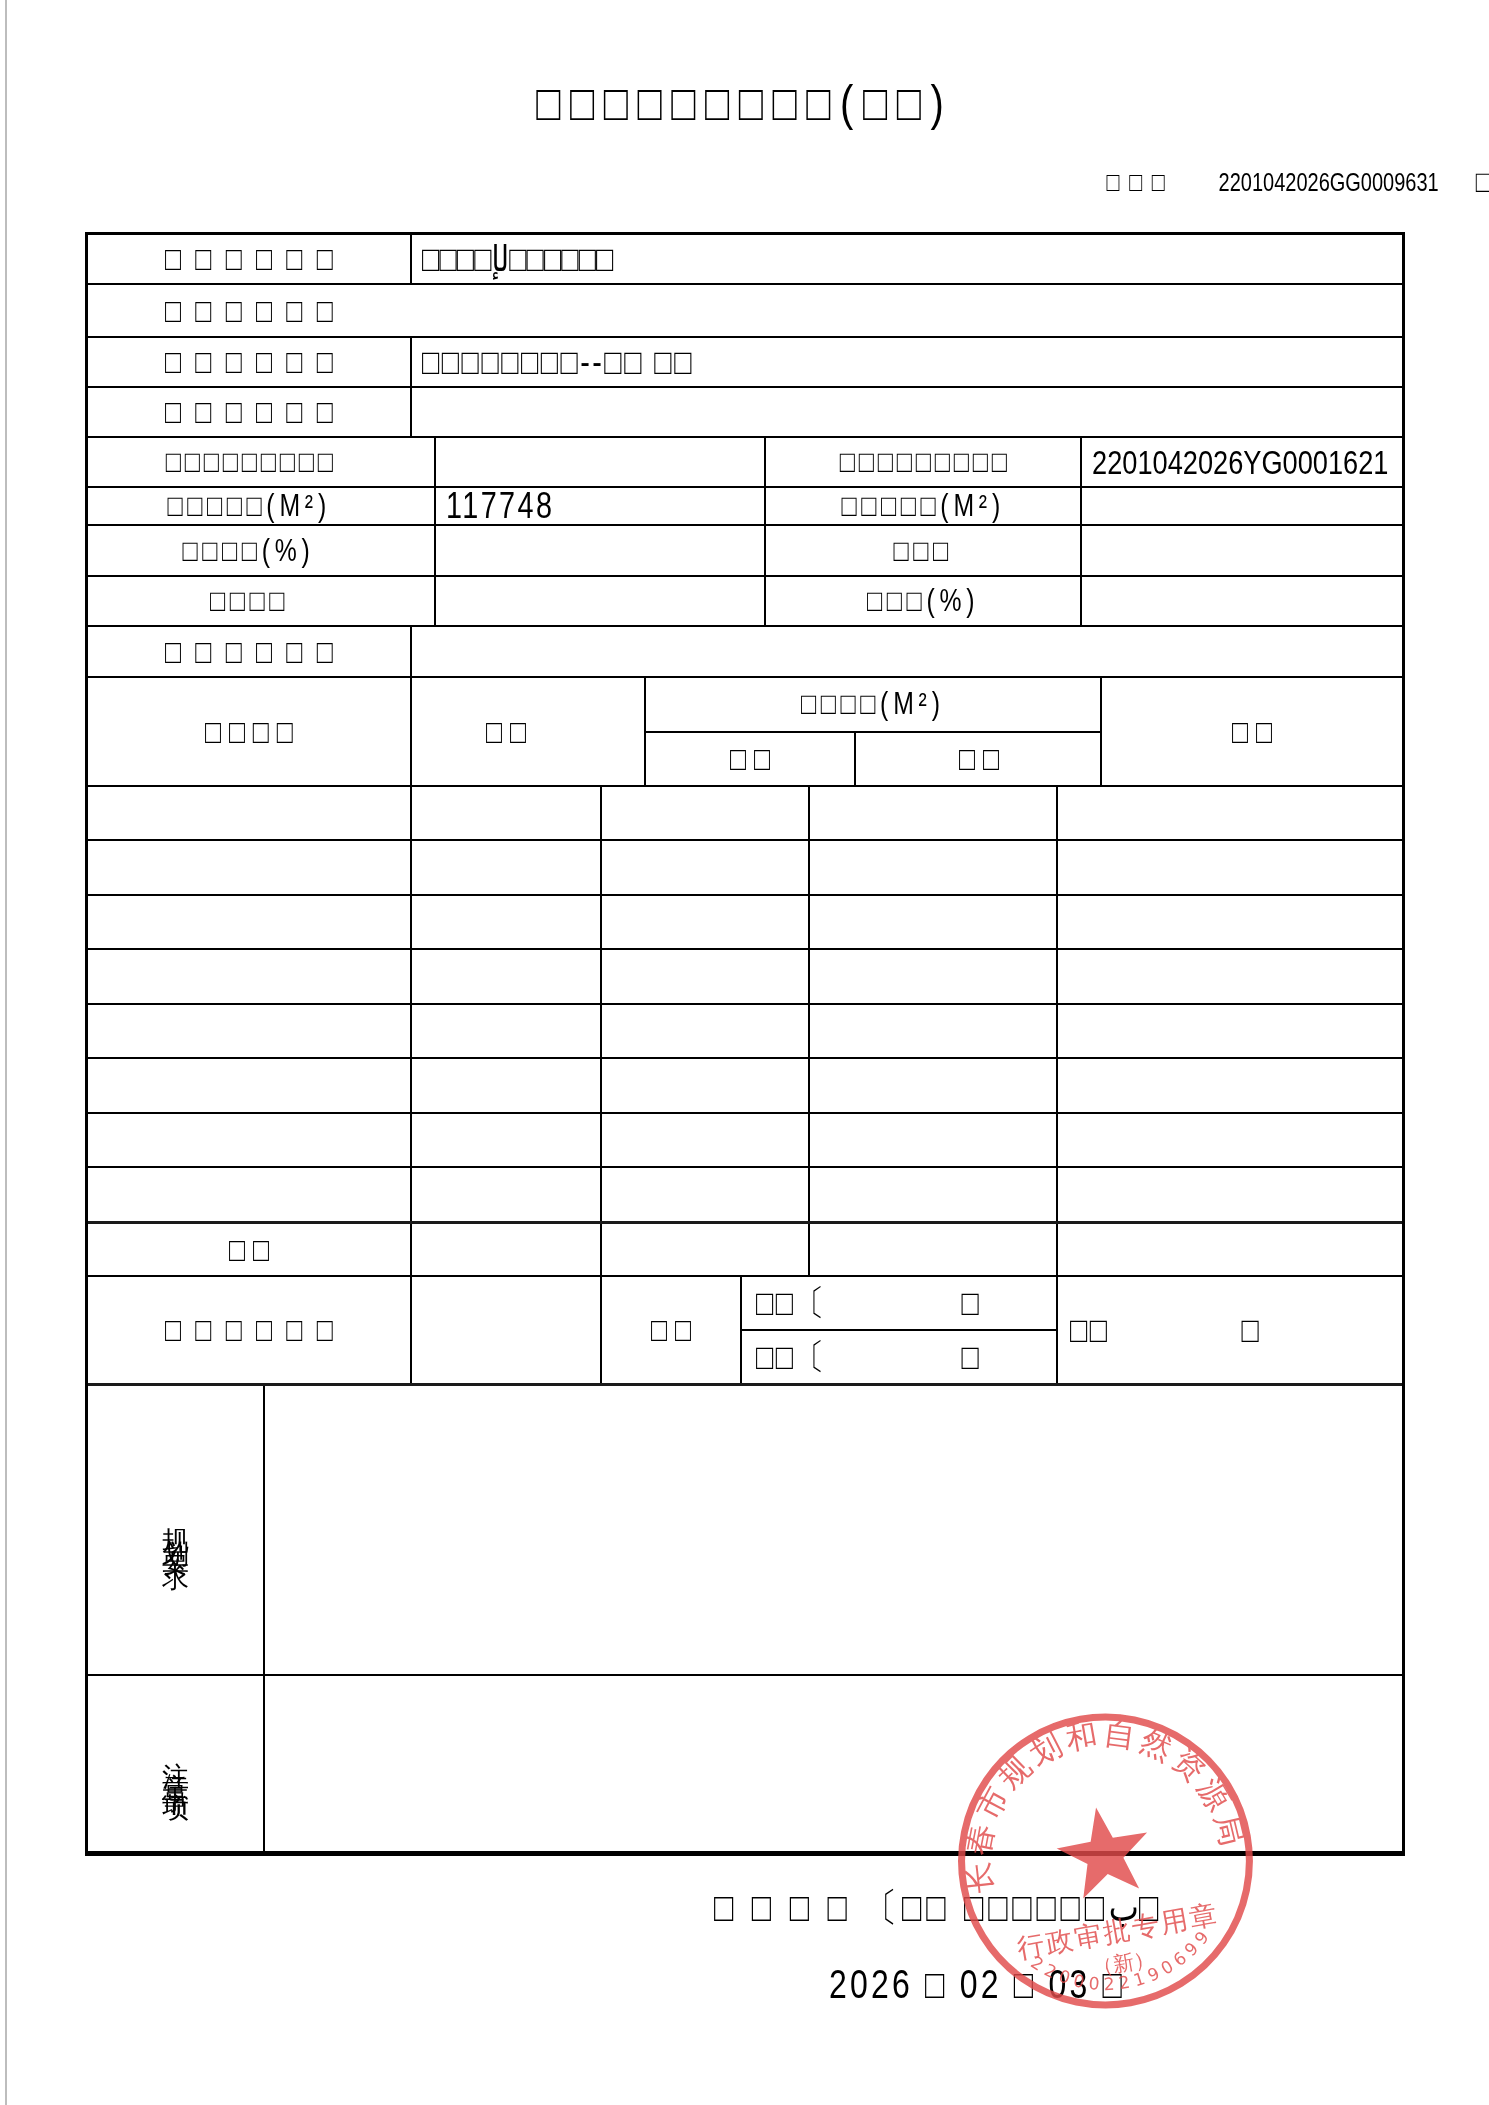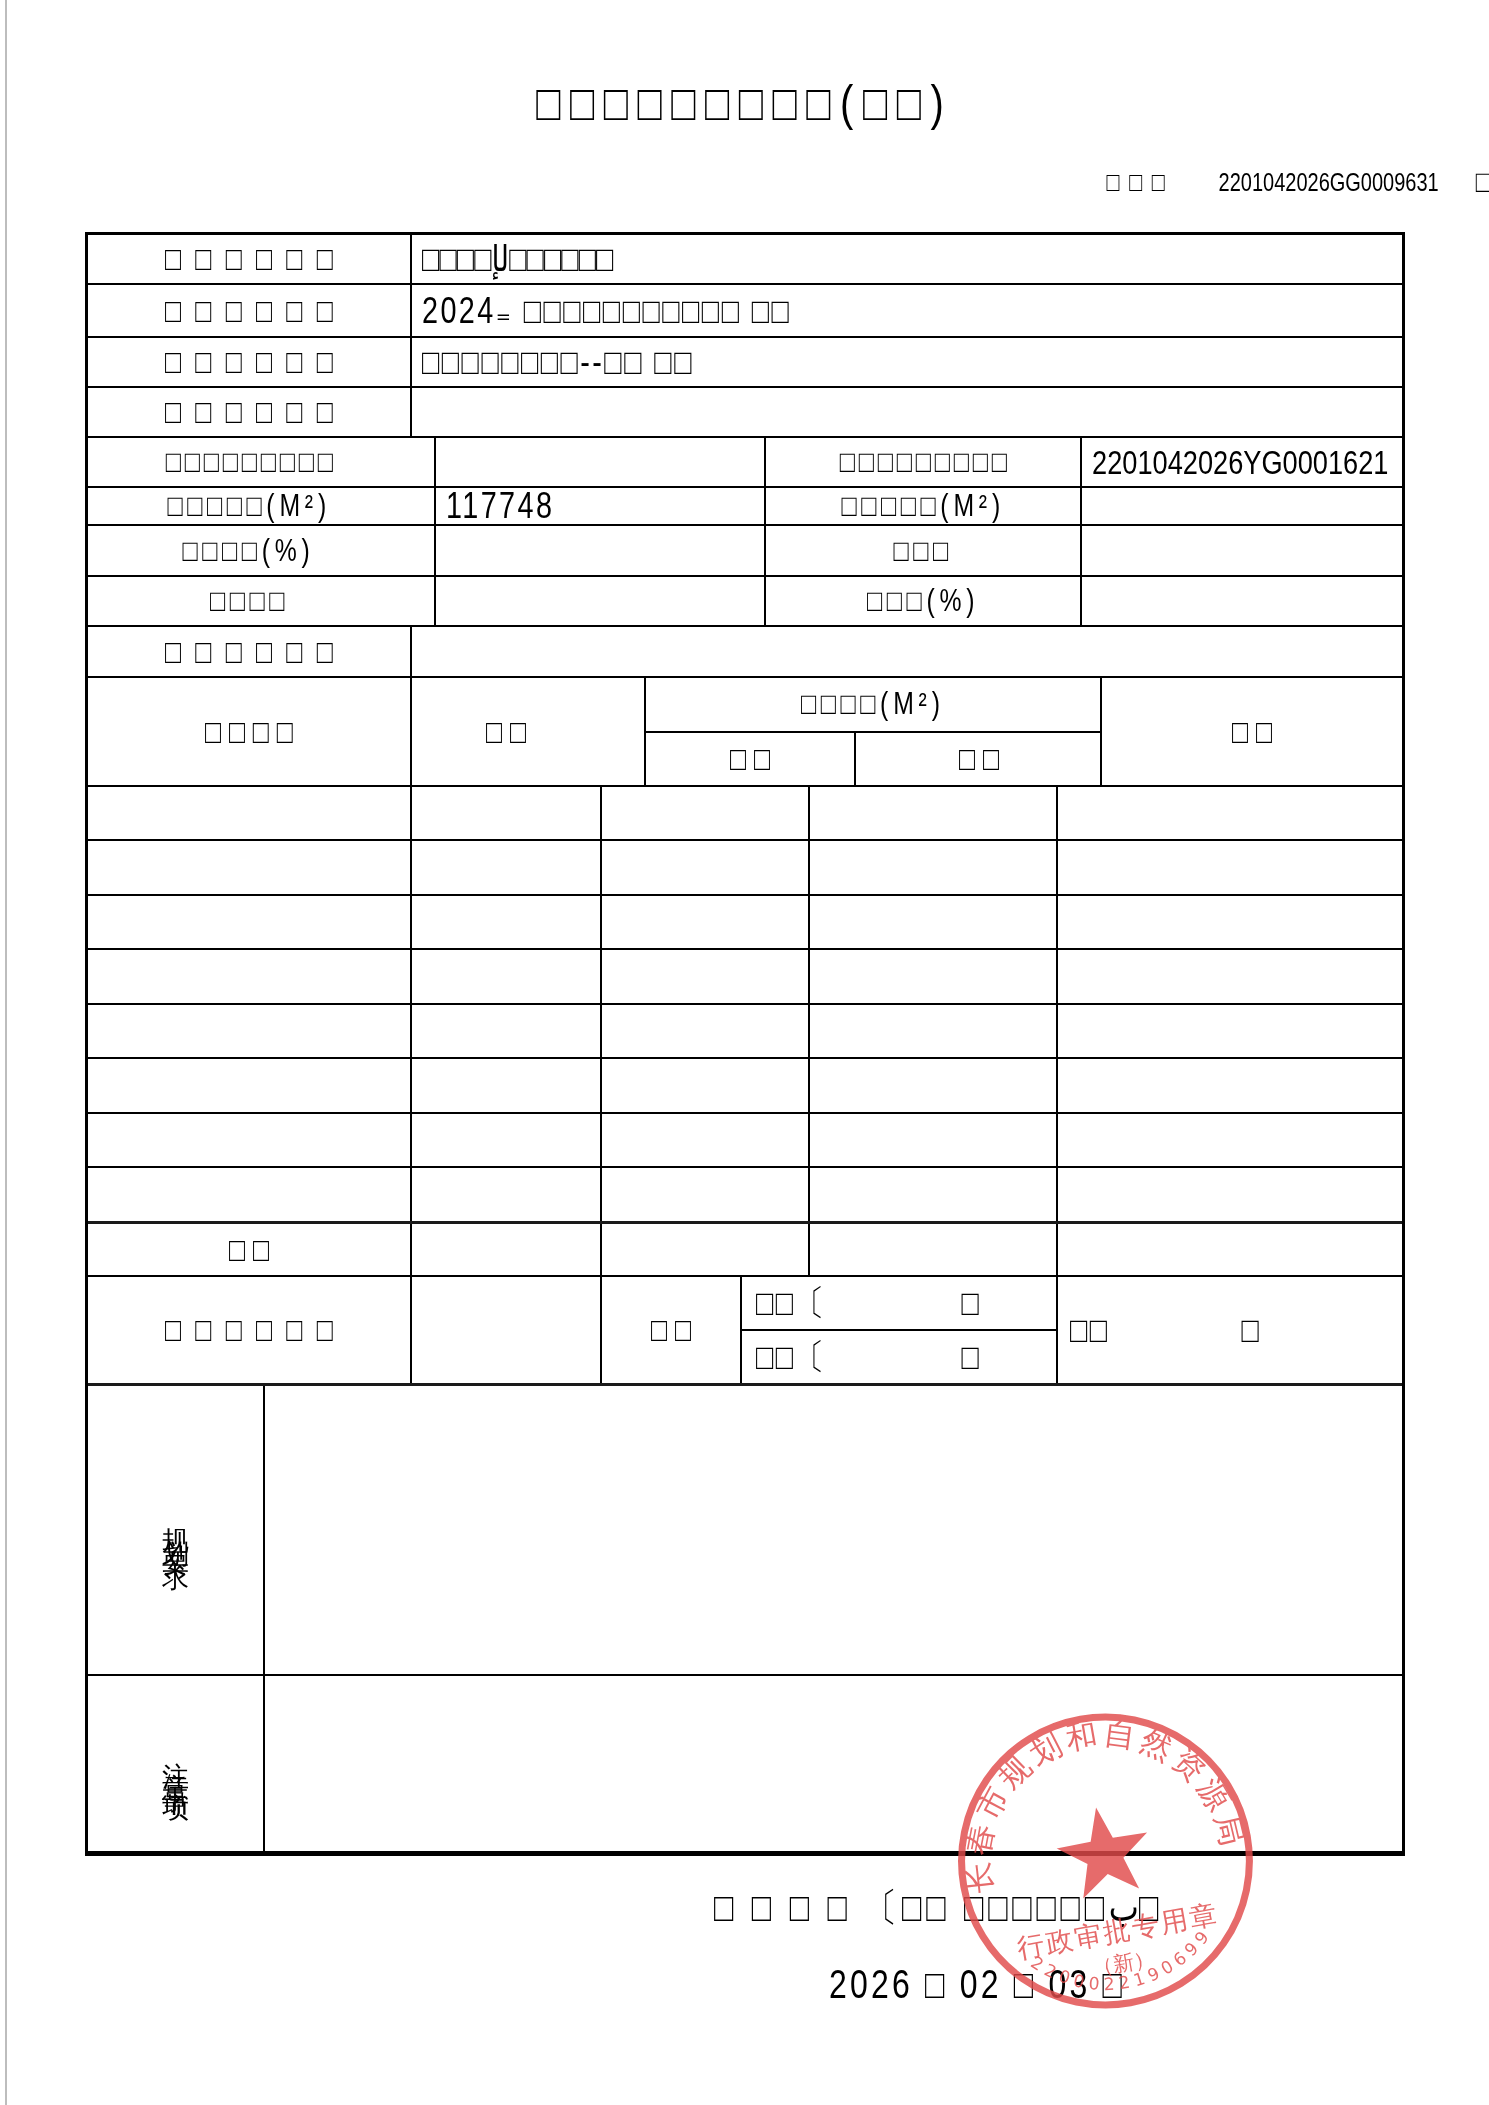--- a/index.html
+++ b/index.html
@@ -91,23 +91,20 @@
         </div>
       <div class="c wfill v">
           <span class="t left val">□□□□لإ□□□□□□</span>
         </div>
     </div>
 
     <div class="r h53">
       <div class="c w322">
           <span class="t lab">□□□□□□</span>
         </div>
-      <div class="c wfill v">
-          <span class="t left val">2024₌ □□□□□□□□□□□ □□</span>
-        </div>
     </div>
 
     <div class="r h50">
       <div class="c w322">
           <span class="t lab">□□□□□□</span>
         </div>
       <div class="c wfill v">
           <span class="t left val">□□□□□□□□--□□ □□</span>
         </div>
     </div>

